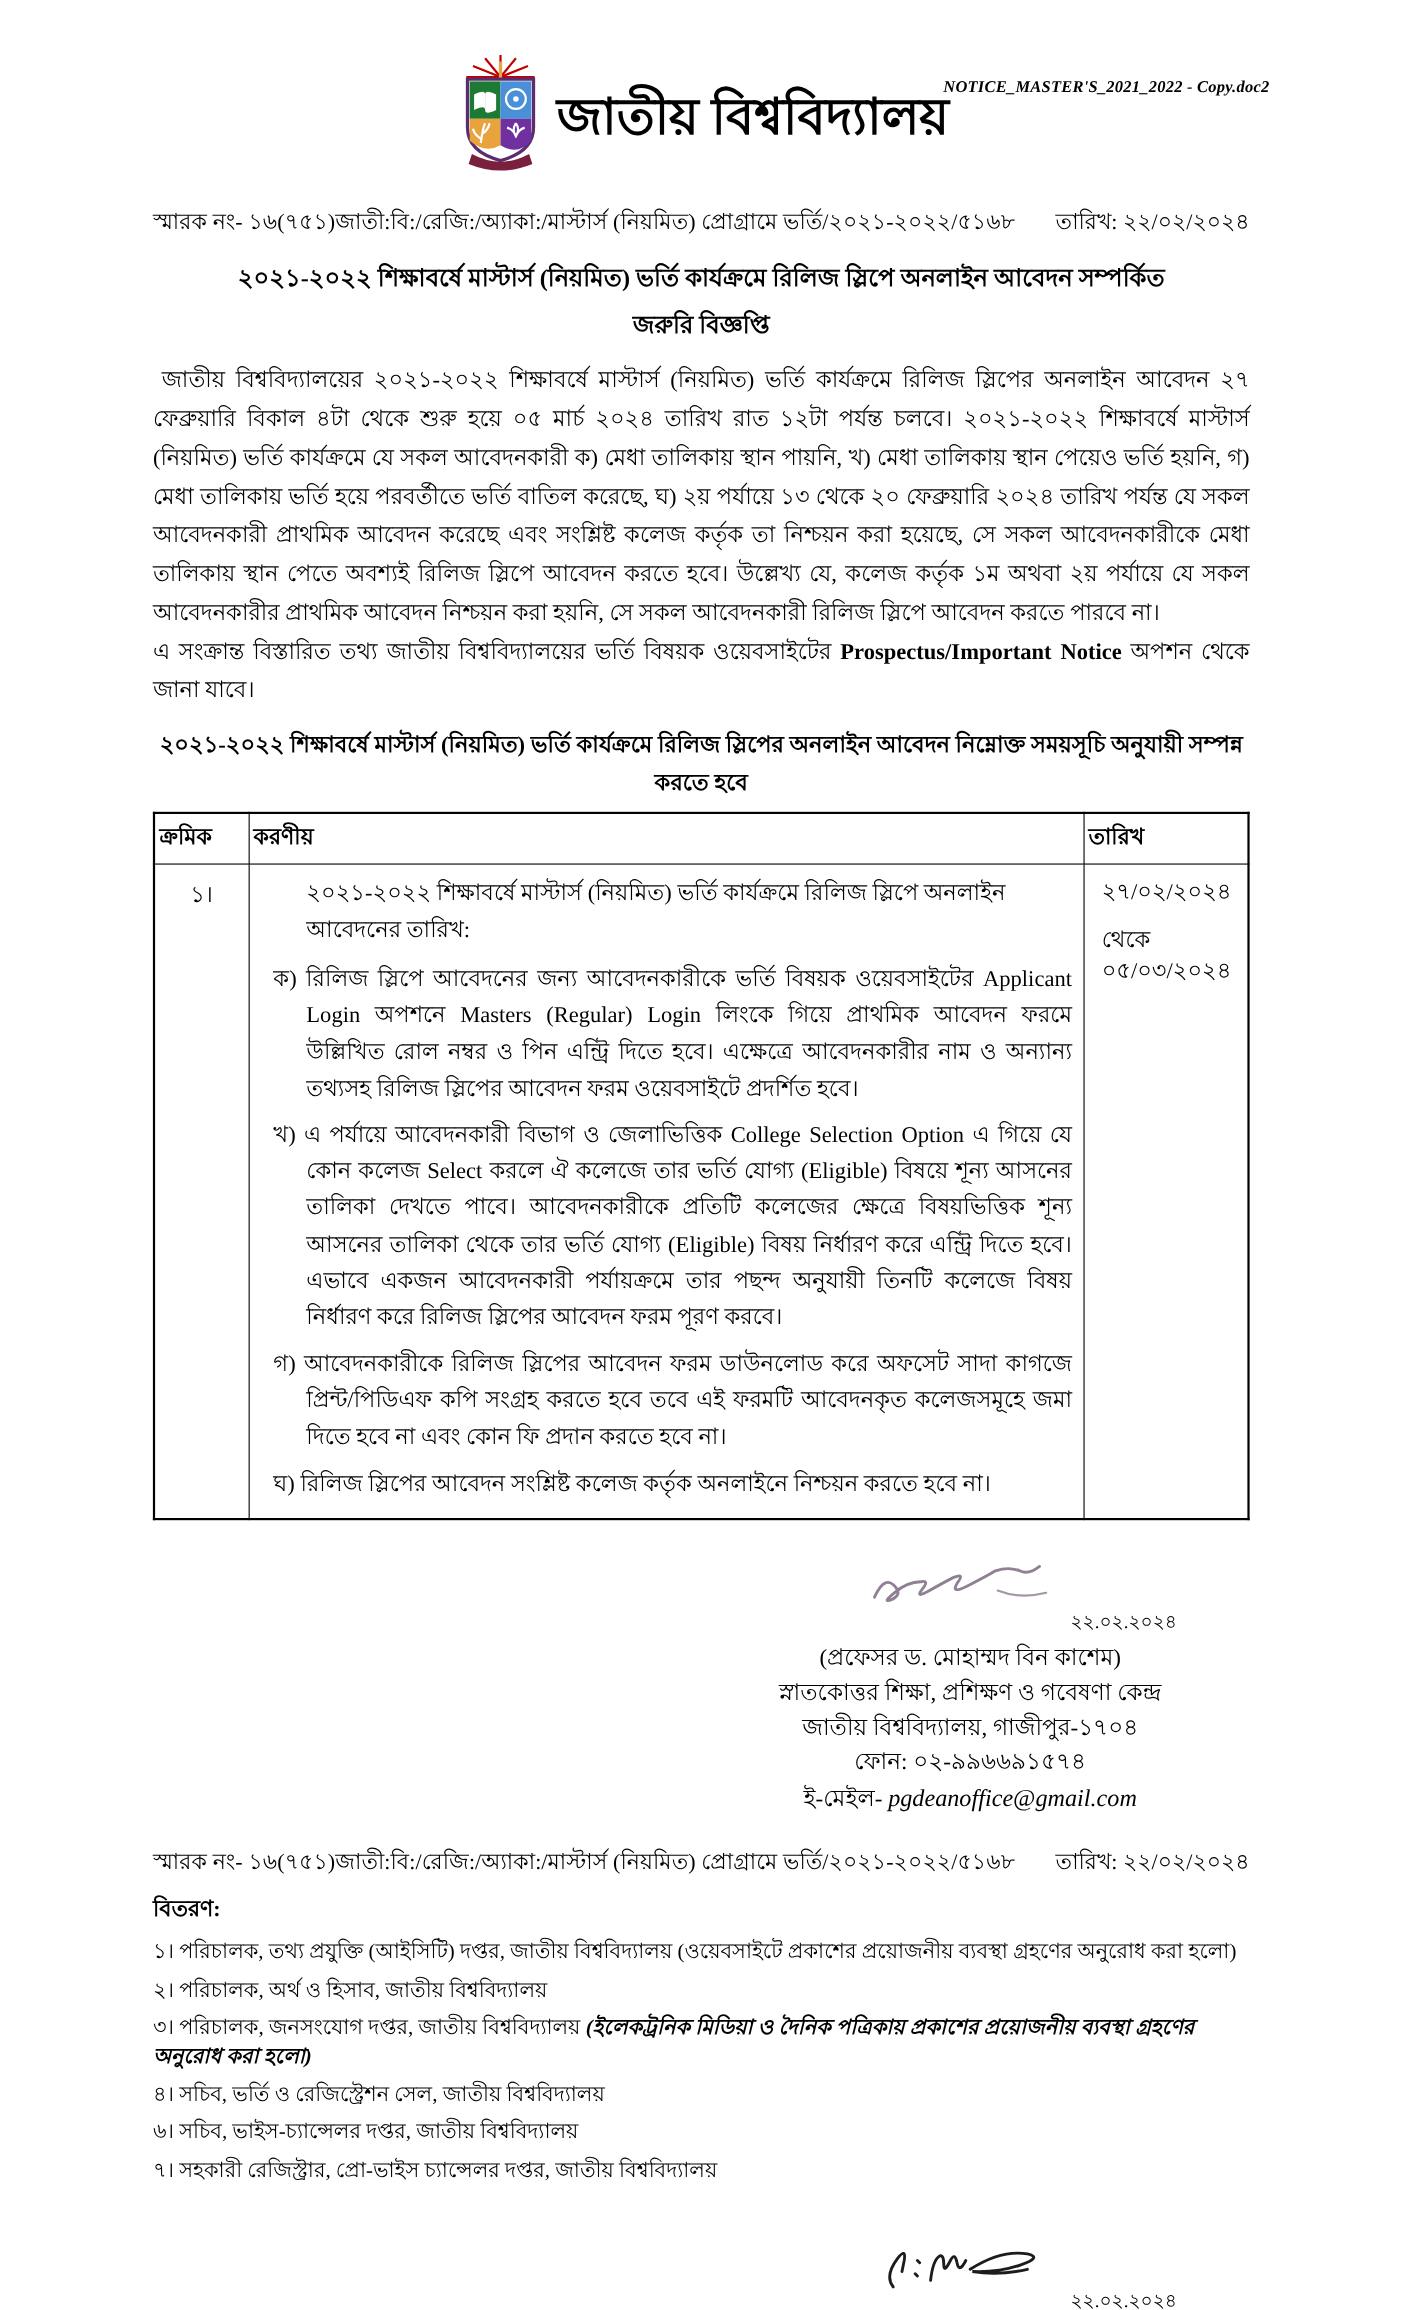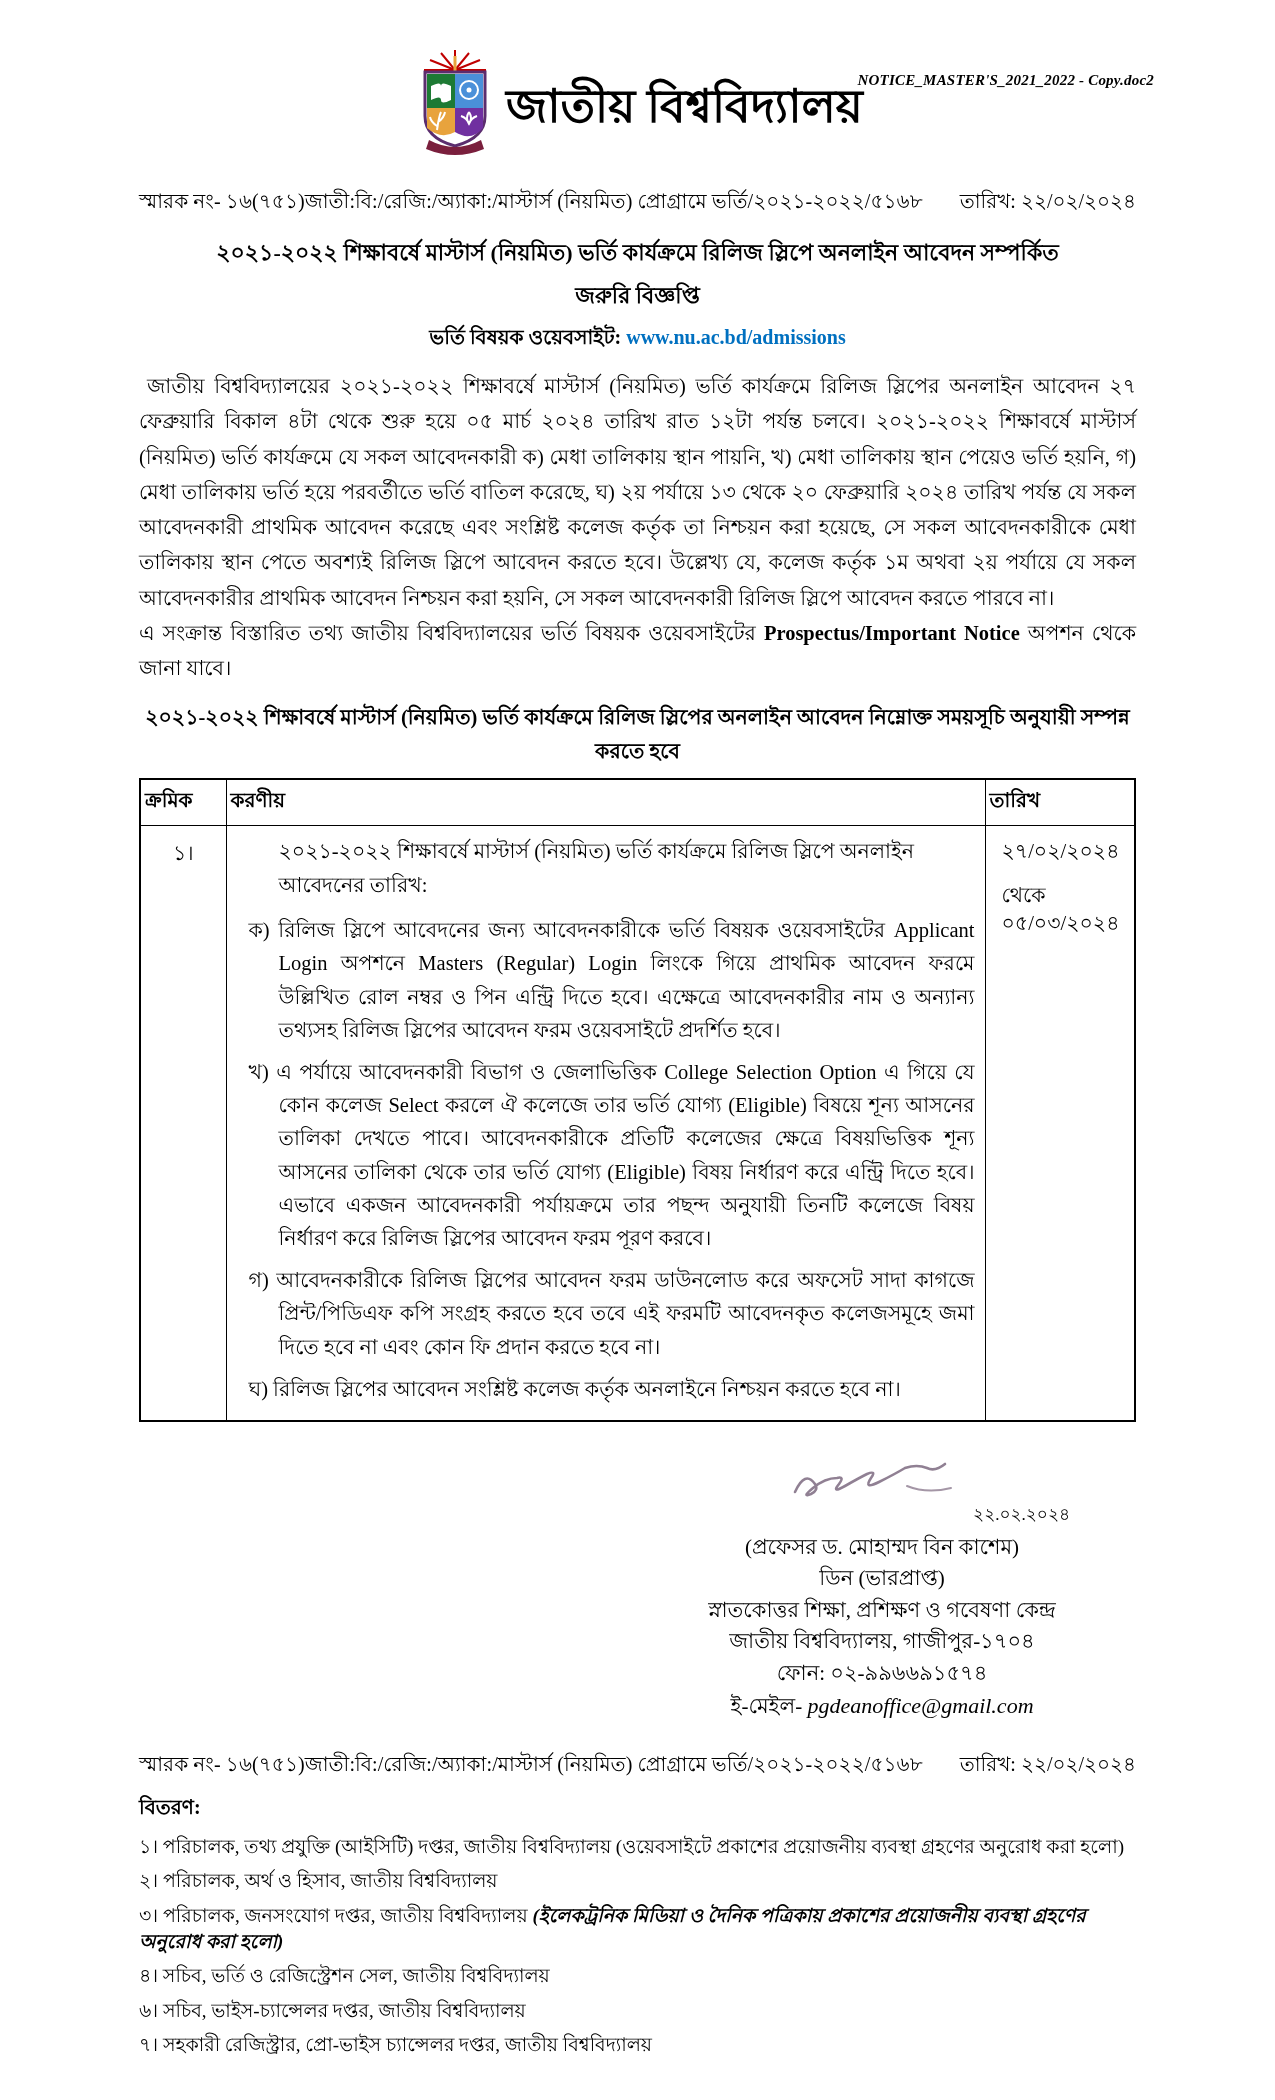--- a/index.html
+++ b/index.html
@@ -199,23 +199,20 @@
     </div>
 
     <div class="memo-line">
       <span class="memo-no">স্মারক নং- ১৬(৭৫১)জাতী:বি:/রেজি:/অ্যাকা:/মাস্টার্স (নিয়মিত) প্রোগ্রামে ভর্তি/২০২১-২০২২/৫১৬৮</span>
       <span>তারিখ: ২২/০২/২০২৪</span>
     </div>
 
     <div class="doc-title">২০২১-২০২২ শিক্ষাবর্ষে মাস্টার্স (নিয়মিত) ভর্তি কার্যক্রমে রিলিজ স্লিপে অনলাইন আবেদন সম্পর্কিত</div>
     <div class="doc-subtitle">জরুরি বিজ্ঞপ্তি</div>
 
-    <div class="website-line">
-      <span>ভর্তি বিষয়ক ওয়েবসাইট: </span><a href="#" style="color:#0070C0">www.nu.ac.bd/admissions</a>
-    </div>
 
     <div class="body-para">জাতীয় বিশ্ববিদ্যালয়ের ২০২১-২০২২ শিক্ষাবর্ষে মাস্টার্স (নিয়মিত) ভর্তি কার্যক্রমে রিলিজ স্লিপের অনলাইন আবেদন ২৭ ফেব্রুয়ারি বিকাল ৪টা থেকে শুরু হয়ে ০৫ মার্চ ২০২৪ তারিখ রাত ১২টা পর্যন্ত চলবে। ২০২১-২০২২ শিক্ষাবর্ষে মাস্টার্স (নিয়মিত) ভর্তি কার্যক্রমে যে সকল আবেদনকারী ক) মেধা তালিকায় স্থান পায়নি, খ) মেধা তালিকায় স্থান পেয়েও ভর্তি হয়নি, গ) মেধা তালিকায় ভর্তি হয়ে পরবর্তীতে ভর্তি বাতিল করেছে, ঘ) ২য় পর্যায়ে ১৩ থেকে ২০ ফেব্রুয়ারি ২০২৪ তারিখ পর্যন্ত যে সকল আবেদনকারী প্রাথমিক আবেদন করেছে এবং সংশ্লিষ্ট কলেজ কর্তৃক তা নিশ্চয়ন করা হয়েছে, সে সকল আবেদনকারীকে মেধা তালিকায় স্থান পেতে অবশ্যই রিলিজ স্লিপে আবেদন করতে হবে। উল্লেখ্য যে, কলেজ কর্তৃক ১ম অথবা ২য় পর্যায়ে যে সকল আবেদনকারীর প্রাথমিক আবেদন নিশ্চয়ন করা হয়নি, সে সকল আবেদনকারী রিলিজ স্লিপে আবেদন করতে পারবে না।</div>
 
     <div class="body-para2">
       <span>এ সংক্রান্ত বিস্তারিত তথ্য জাতীয় বিশ্ববিদ্যালয়ের ভর্তি বিষয়ক ওয়েবসাইটের </span><span class="en-bold">Prospectus/Important Notice</span><span> অপশন থেকে জানা যাবে।</span>
     </div>
 
     <div class="table-intro">২০২১-২০২২ শিক্ষাবর্ষে মাস্টার্স (নিয়মিত) ভর্তি কার্যক্রমে রিলিজ স্লিপের অনলাইন আবেদন নিম্নোক্ত সময়সূচি অনুযায়ী সম্পন্ন করতে হবে</div>
 
     <table class="schedule">
@@ -252,21 +249,20 @@
 
     <div class="sig-block sig-block-1">
       <div class="sig-scribble-row">
         <svg width="190" height="50" viewBox="0 0 190 50" aria-hidden="true">
           <path d="M8 36 q10 -22 20 -8 q4 6 -4 10 q-10 4 2 -6 t24 -10 q8 -2 2 6 q-8 10 6 2 t22 -12 q10 -4 4 4 q-8 12 8 4 t26 -14 q12 -4 22 0 q8 4 18 -4" fill="none" stroke="#7d6a80" stroke-width="2.6" stroke-linecap="round" opacity="0.85"></path>
           <path d="M120 30 q20 8 44 2" fill="none" stroke="#7d6a80" stroke-width="2" stroke-linecap="round" opacity="0.7"></path>
         </svg>
       </div>
       <div class="sig-date">২২.০২.২০২৪</div>
       <div>(প্রফেসর ড. মোহাম্মদ বিন কাশেম)</div>
-      <div>ডিন (ভারপ্রাপ্ত)</div>
       <div>স্নাতকোত্তর শিক্ষা, প্রশিক্ষণ ও গবেষণা কেন্দ্র</div>
       <div>জাতীয় বিশ্ববিদ্যালয়, গাজীপুর-১৭০৪</div>
       <div>ফোন: ০২-৯৯৬৬৯১৫৭৪</div>
       <div class="sig-email">
         <span>ই-মেইল- </span><span class="email-addr">pgdeanoffice@gmail.com</span>
       </div>
     </div>
 
     <div class="memo-line memo-line-2">
       <span class="memo-no">স্মারক নং- ১৬(৭৫১)জাতী:বি:/রেজি:/অ্যাকা:/মাস্টার্স (নিয়মিত) প্রোগ্রামে ভর্তি/২০২১-২০২২/৫১৬৮</span>

